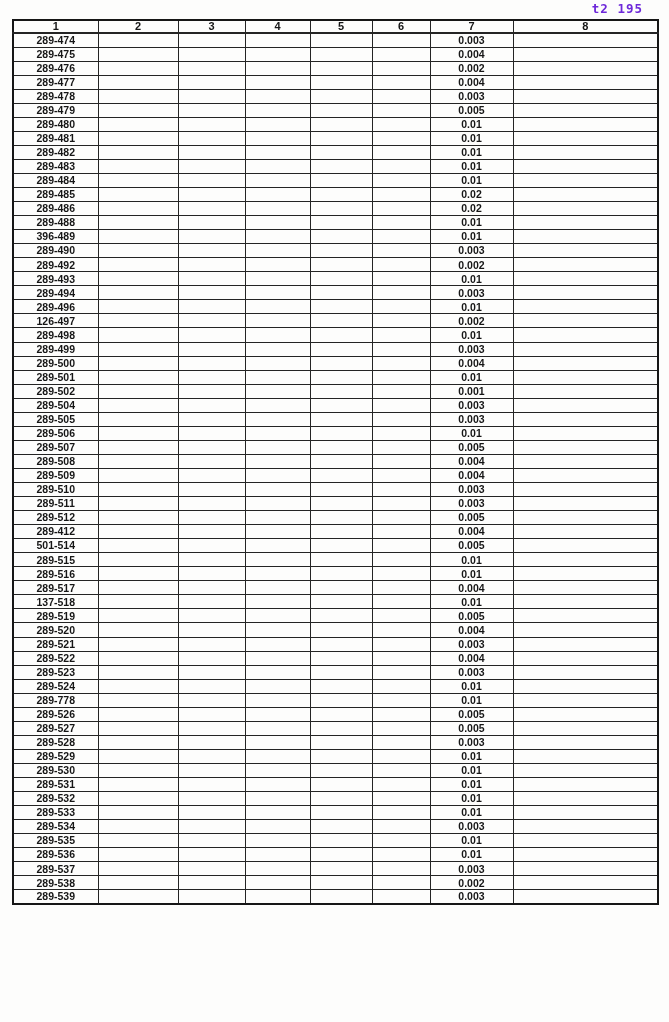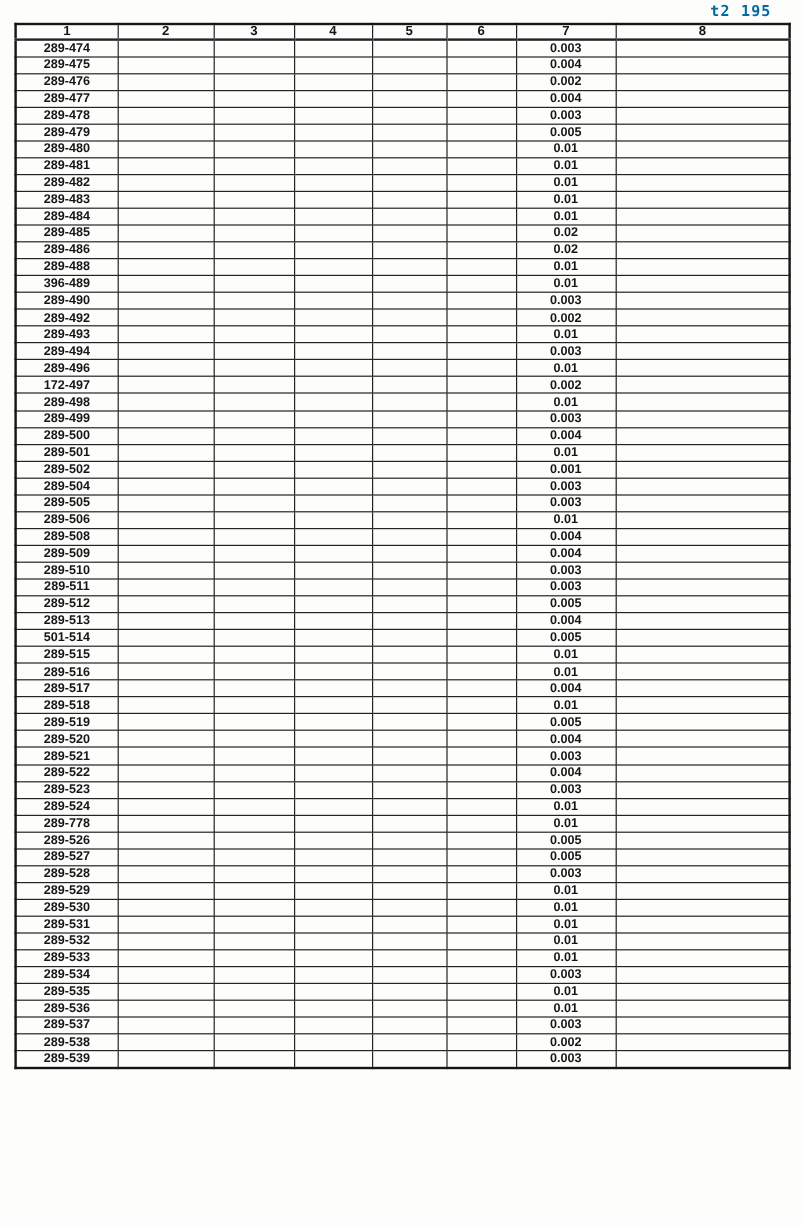--- a/index.html
+++ b/index.html
@@ -14,21 +14,21 @@
     overflow: hidden;
   }
   .stamp {
     position: absolute;
     top: 1px;
     right: 26px;
     font-family: "DejaVu Sans Mono", monospace;
     font-weight: bold;
     font-size: 12.5px;
     letter-spacing: 1px;
-    color: #0369a1;
+    color: #6d28d9;
   }
   table.scan-table {
     position: absolute;
     left: 12px;
     top: 19px;
     width: 645px;
     border-collapse: collapse;
     table-layout: fixed;
     border: 2px solid #161616;
   }
@@ -287,21 +287,21 @@
       <td>289-496</td>
       <td></td>
       <td></td>
       <td></td>
       <td></td>
       <td></td>
       <td>0.01</td>
       <td></td>
     </tr>
         <tr>
-      <td>172-497</td>
+      <td>126-497</td>
       <td></td>
       <td></td>
       <td></td>
       <td></td>
       <td></td>
       <td>0.002</td>
       <td></td>
     </tr>
         <tr>
       <td>289-498</td>
@@ -377,20 +377,30 @@
       <td>289-506</td>
       <td></td>
       <td></td>
       <td></td>
       <td></td>
       <td></td>
       <td>0.01</td>
       <td></td>
     </tr>
         <tr>
+      <td>289-507</td>
+      <td></td>
+      <td></td>
+      <td></td>
+      <td></td>
+      <td></td>
+      <td>0.005</td>
+      <td></td>
+    </tr>
+        <tr>
       <td>289-508</td>
       <td></td>
       <td></td>
       <td></td>
       <td></td>
       <td></td>
       <td>0.004</td>
       <td></td>
     </tr>
         <tr>
@@ -427,21 +437,21 @@
       <td>289-512</td>
       <td></td>
       <td></td>
       <td></td>
       <td></td>
       <td></td>
       <td>0.005</td>
       <td></td>
     </tr>
         <tr>
-      <td>289-513</td>
+      <td>289-412</td>
       <td></td>
       <td></td>
       <td></td>
       <td></td>
       <td></td>
       <td>0.004</td>
       <td></td>
     </tr>
         <tr>
       <td>501-514</td>
@@ -477,21 +487,21 @@
       <td>289-517</td>
       <td></td>
       <td></td>
       <td></td>
       <td></td>
       <td></td>
       <td>0.004</td>
       <td></td>
     </tr>
         <tr>
-      <td>289-518</td>
+      <td>137-518</td>
       <td></td>
       <td></td>
       <td></td>
       <td></td>
       <td></td>
       <td>0.01</td>
       <td></td>
     </tr>
         <tr>
       <td>289-519</td>

